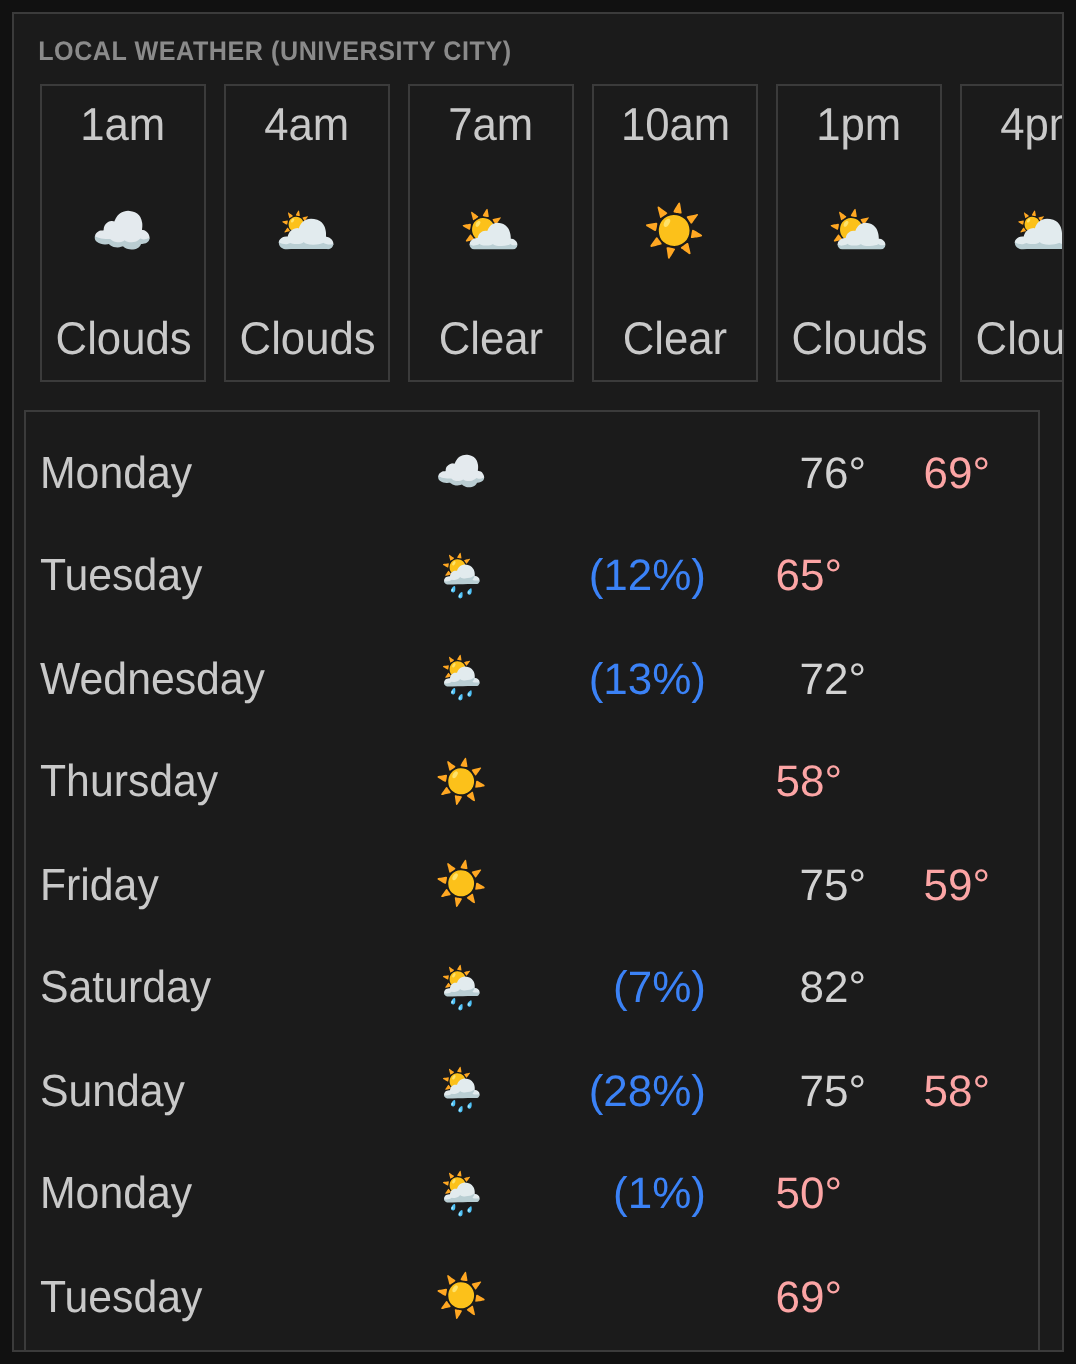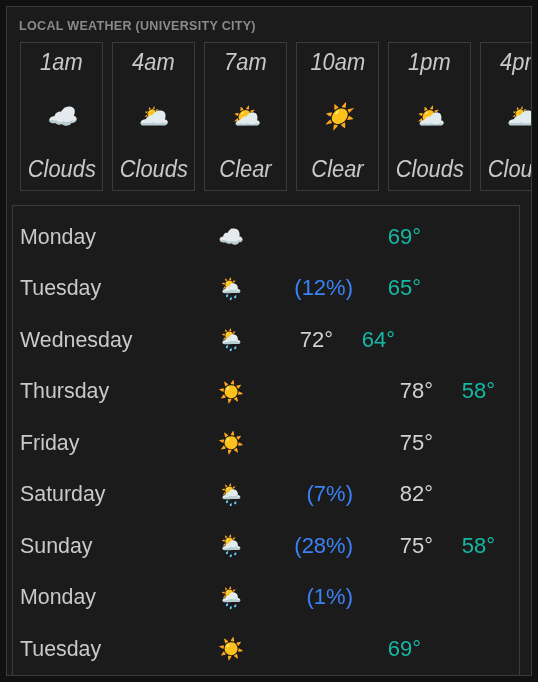--- a/index.html
+++ b/index.html
@@ -52,21 +52,20 @@
     width:83px;
     height:149px;
     border:1px solid #3b3b3b;
     background:#1b1b1b;
     display:flex;
     flex-direction:column;
     align-items:center;
     justify-content:space-between;
     padding:8px 0 9px 0;
     flex:0 0 auto;
-    font-style:italic;
   }
 
   .hour-time {
     font-size:23px;
     color:#c9c9c9;
     line-height:1;
     white-space:nowrap;
     transform:scaleX(0.95);
   }
 
@@ -132,21 +131,21 @@
     flex:0 0 74px;
     font-size:22px;
     color:#d2d2d2;
     text-align:right;
     white-space:nowrap;
   }
 
   .day-lo {
     flex:0 0 62px;
     font-size:22px;
-    color:#14b8a6;
+    color:#fca5a5;
     text-align:right;
     white-space:nowrap;
   }
 </style>
 </head>
 <body>
 
 <div id="page">
   <div class="panel">
 
@@ -183,64 +182,66 @@
           <div class="hour-icon">🌥️</div>
           <div class="hour-cond">Clouds</div>
         </div>
       </div>
 
     <div class="daily">
         <div class="day-row">
           <div class="day-name">Monday</div>
           <div class="day-icon">☁️</div>
           <div class="day-pop"></div>
+          <div class="day-hi">76°</div>
           <div class="day-lo">69°</div>
         </div>
         <div class="day-row">
           <div class="day-name">Tuesday</div>
           <div class="day-icon">🌦️</div>
           <div class="day-pop">(12%)</div>
           <div class="day-lo">65°</div>
         </div>
         <div class="day-row">
           <div class="day-name">Wednesday</div>
           <div class="day-icon">🌦️</div>
+          <div class="day-pop">(13%)</div>
           <div class="day-hi">72°</div>
-          <div class="day-lo">64°</div>
         </div>
         <div class="day-row">
           <div class="day-name">Thursday</div>
           <div class="day-icon">☀️</div>
           <div class="day-pop"></div>
-          <div class="day-hi">78°</div>
           <div class="day-lo">58°</div>
         </div>
         <div class="day-row">
           <div class="day-name">Friday</div>
           <div class="day-icon">☀️</div>
           <div class="day-pop"></div>
           <div class="day-hi">75°</div>
+          <div class="day-lo">59°</div>
         </div>
         <div class="day-row">
           <div class="day-name">Saturday</div>
           <div class="day-icon">🌦️</div>
           <div class="day-pop">(7%)</div>
           <div class="day-hi">82°</div>
         </div>
         <div class="day-row">
           <div class="day-name">Sunday</div>
           <div class="day-icon">🌦️</div>
           <div class="day-pop">(28%)</div>
           <div class="day-hi">75°</div>
           <div class="day-lo">58°</div>
         </div>
         <div class="day-row">
           <div class="day-name">Monday</div>
           <div class="day-icon">🌦️</div>
           <div class="day-pop">(1%)</div>
+          <div class="day-lo">50°</div>
         </div>
         <div class="day-row">
           <div class="day-name">Tuesday</div>
           <div class="day-icon">☀️</div>
           <div class="day-pop"></div>
           <div class="day-lo">69°</div>
         </div>
       </div>
 
   </div>

